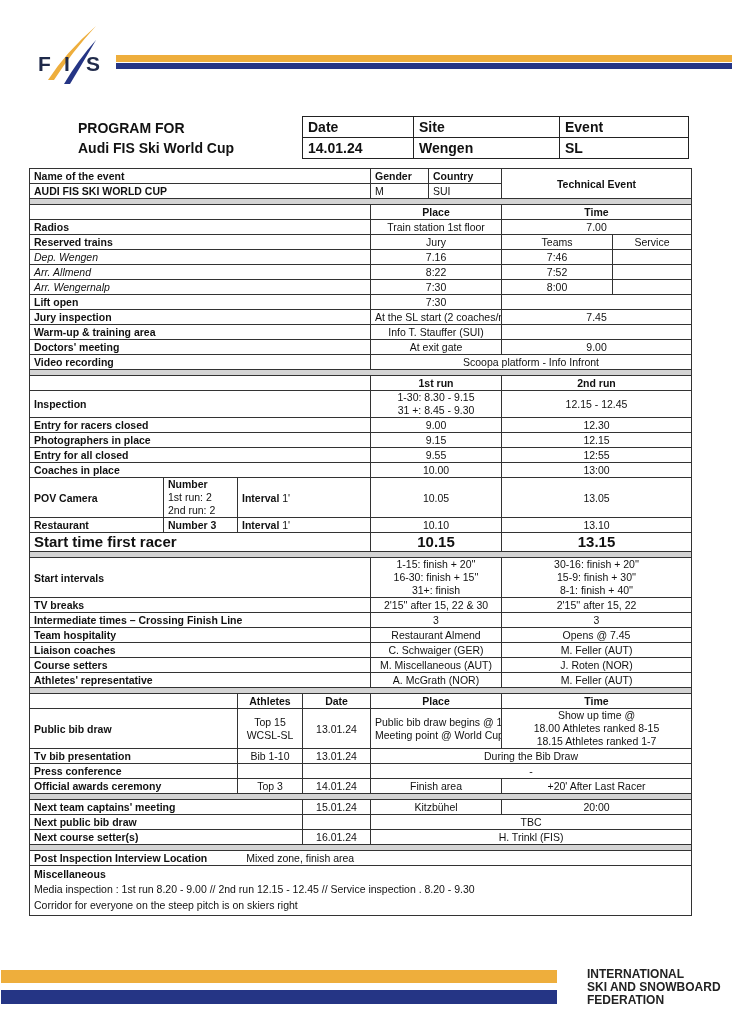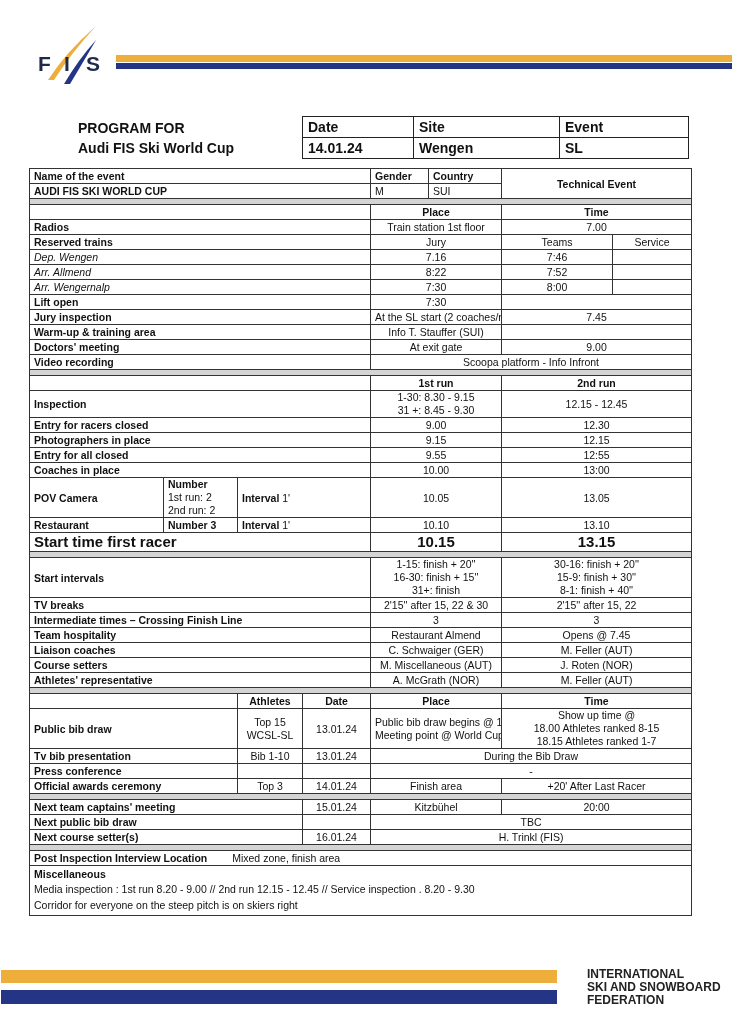--- a/index.html
+++ b/index.html
@@ -318,21 +318,21 @@
     <td colspan="3" class="b">Next course setter(s)</td>
     <td class="c">16.01.24</td>
     <td colspan="4" class="c">H. Trinkl (FIS)</td>
   </tr>
   <tr class="sep">
         <td colspan="8"></td>
       </tr>
   <tr>
     <td colspan="8">
       <span class="b">Post Inspection Interview Location</span>
-      <span style="margin-left:22px">Mixed zone, finish area</span>
+      <span style="margin-left:36px">Mixed zone, finish area</span>
     </td>
   </tr>
   <tr>
     <td colspan="8" class="multi" style="padding-top:2px;padding-bottom:2px">
       <div class="b">Miscellaneous</div>
       <div style="line-height:16px">Media inspection : 1st run 8.20 - 9.00 // 2nd run 12.15 - 12.45   //    Service inspection . 8.20 - 9.30</div>
       <div style="line-height:16px">Corridor for everyone on the steep pitch is on skiers right</div>
     </td>
   </tr>
 </tbody>

